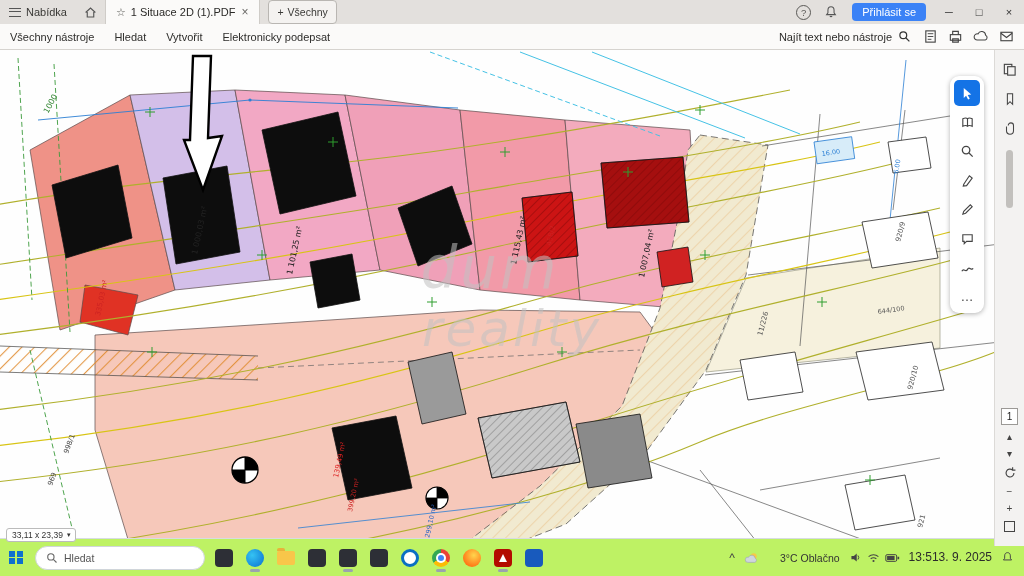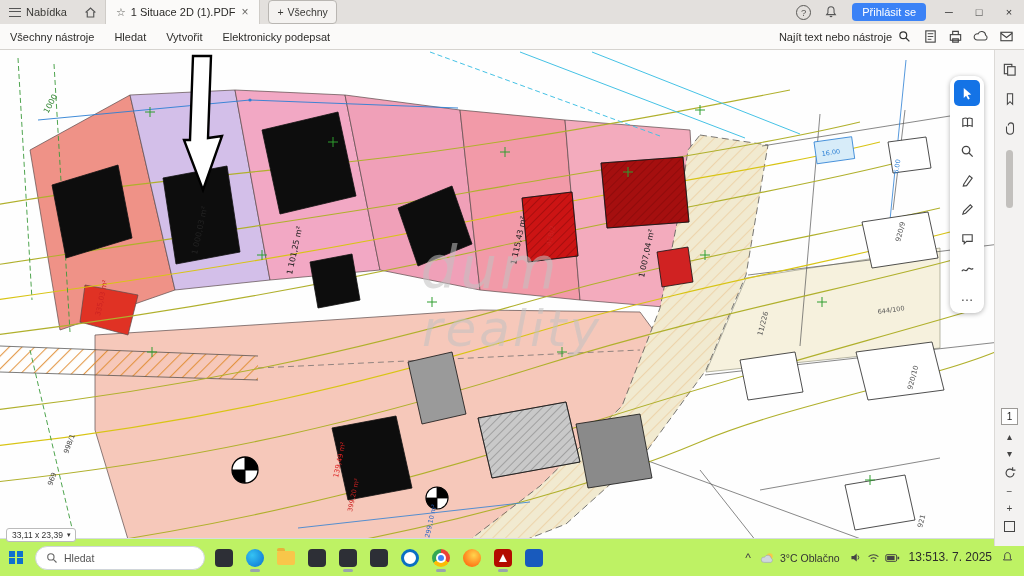--- a/index.html
+++ b/index.html
@@ -70,21 +70,21 @@
   .folder:before{content:"";position:absolute;top:-3px;left:0;width:8px;height:3px;background:#e8b23a;border-radius:2px 2px 0 0;}
   .hp{background:#fff;border:3px solid #0a6fc2;}
   .chrome{background:conic-gradient(#ea4335 0 33%,#fbbc05 0 66%,#34a853 0 100%);position:relative;}
   .chrome:before{content:"";position:absolute;inset:4px;background:#fff;border-radius:50%;}
   .chrome:after{content:"";position:absolute;inset:6px;background:#4285f4;border-radius:50%;}
   .ffx{background:radial-gradient(circle at 60% 35%,#ffd54d,#ff7a18 70%);}
   .acro{background:#b30b00;position:relative;}
   .acro:before{content:"";position:absolute;left:5px;top:5px;border-left:4px solid transparent;border-right:4px solid transparent;border-bottom:8px solid #fff;}
   .word{background:#185abd;}
   .tray{margin-left:auto;display:flex;align-items:center;gap:9px;padding-right:6px;}
-  .weather{display:flex;align-items:center;gap:4px;}
+  .weather{display:flex;align-items:center;gap:20px;}
   .clock{display:flex;flex-direction:row;align-items:flex-end;font-size:12px;line-height:10.5px;color:#2c2c2c;}
   .trayicons{display:flex;align-items:center;gap:5px;}
 </style>
 </head>
 <body>
 
 <div class="titlebar">
   <div class="tb-left">
     <div class="menu-btn">
       <span class="burger"></span>
@@ -465,19 +465,19 @@
         <circle cx="8" cy="12.3" r="1.3" fill="#444"></circle>
       </svg>
       <svg class="ic" width="15" height="12" viewBox="0 0 18 14">
         <rect x="1" y="3" width="13" height="8" rx="1.5" fill="none" stroke="#444" stroke-width="1.2"></rect>
         <rect x="2.5" y="4.5" width="9" height="5" fill="#444"></rect>
         <rect x="15" y="5.5" width="2" height="3" fill="#444"></rect>
       </svg>
     </div>
     <div class="clock">
       <span>13:51</span>
-      <span>3. 7. 2025</span>
+      <span>3. 9. 2025</span>
     </div>
     <svg class="ic" width="13" height="13" viewBox="0 0 16 16">
       <path d="M8 2 C5.6 2 4.5 3.8 4.5 6 V9 L3 11 H13 L11.5 9 V6 C11.5 3.8 10.4 2 8 2 Z" fill="none" stroke="#444" stroke-width="1.2"></path>
     </svg>
   </div>
 </div>
 
 </body></html>

